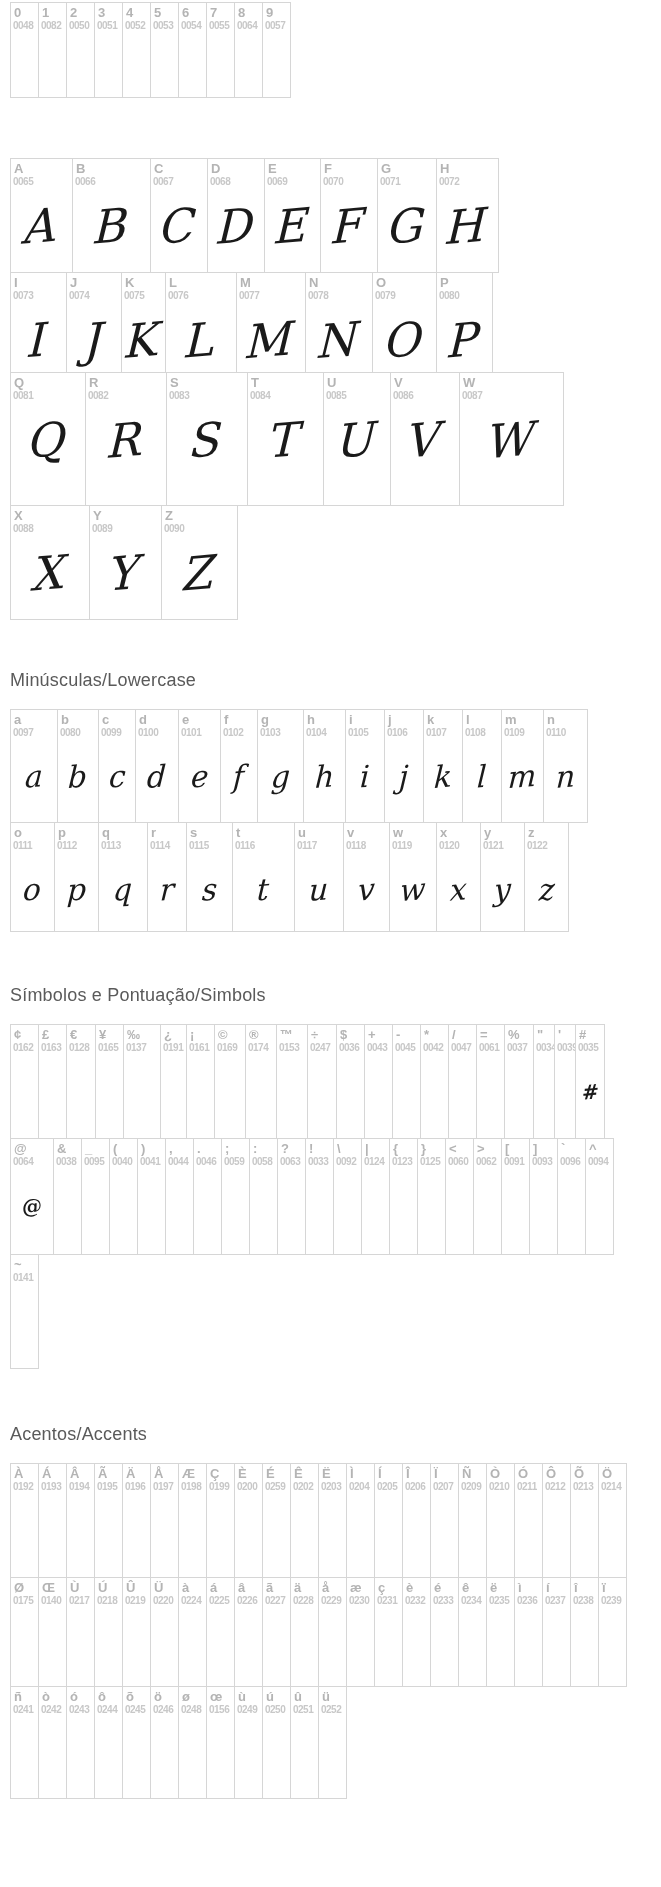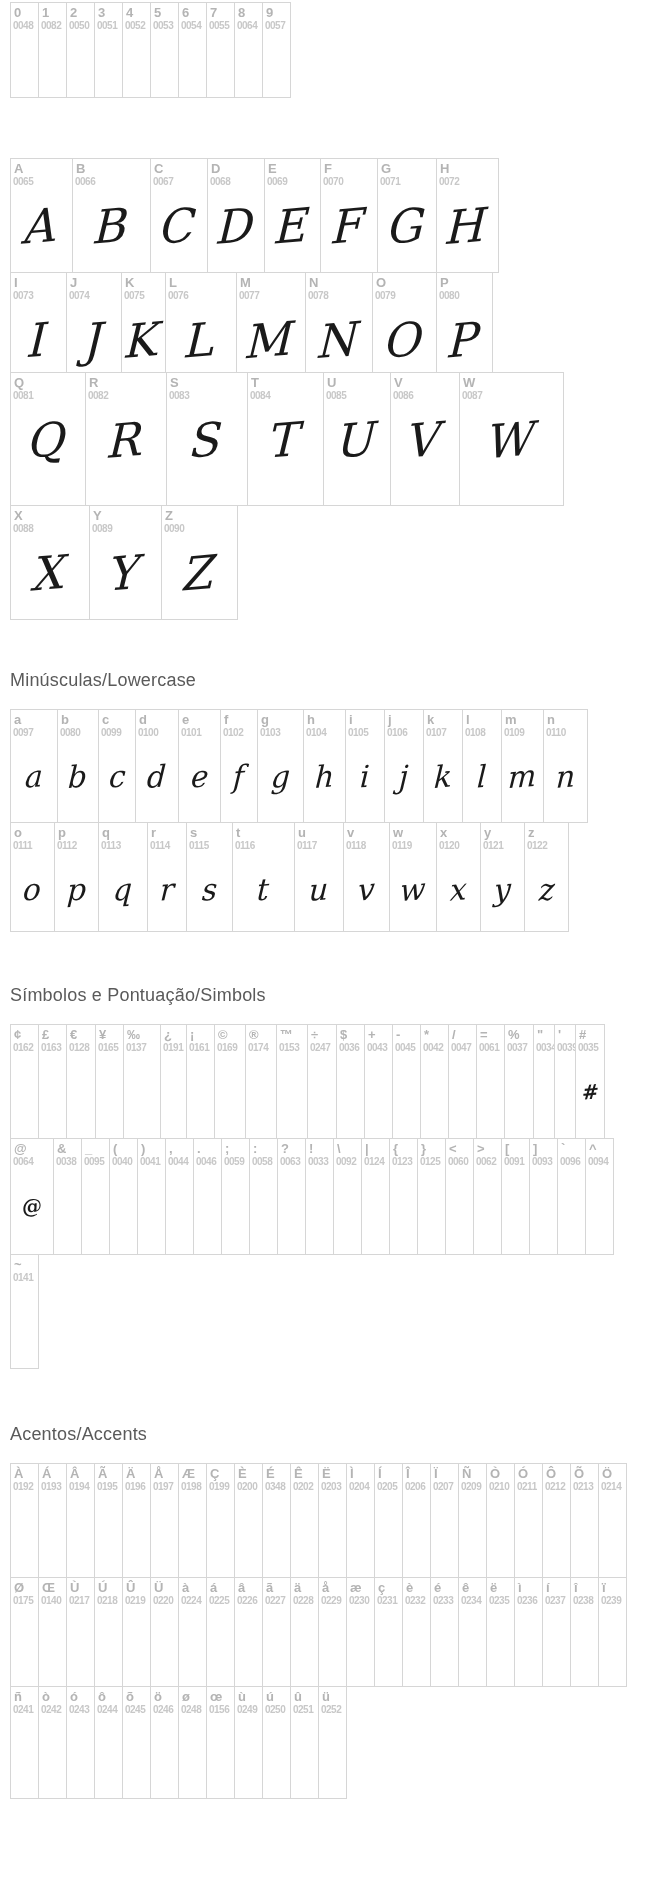--- a/index.html
+++ b/index.html
@@ -593,21 +593,21 @@
           <div class="cell" style="width: 29px; height: 115px;">
             <span class="cell-char">Ç</span>
             <span class="cell-code">0199</span>
           </div>
           <div class="cell" style="width: 29px; height: 115px;">
             <span class="cell-char">È</span>
             <span class="cell-code">0200</span>
           </div>
           <div class="cell" style="width: 29px; height: 115px;">
             <span class="cell-char">É</span>
-            <span class="cell-code">0348</span>
+            <span class="cell-code">0259</span>
           </div>
           <div class="cell" style="width: 29px; height: 115px;">
             <span class="cell-char">Ê</span>
             <span class="cell-code">0202</span>
           </div>
           <div class="cell" style="width: 29px; height: 115px;">
             <span class="cell-char">Ë</span>
             <span class="cell-code">0203</span>
           </div>
           <div class="cell" style="width: 29px; height: 115px;">

